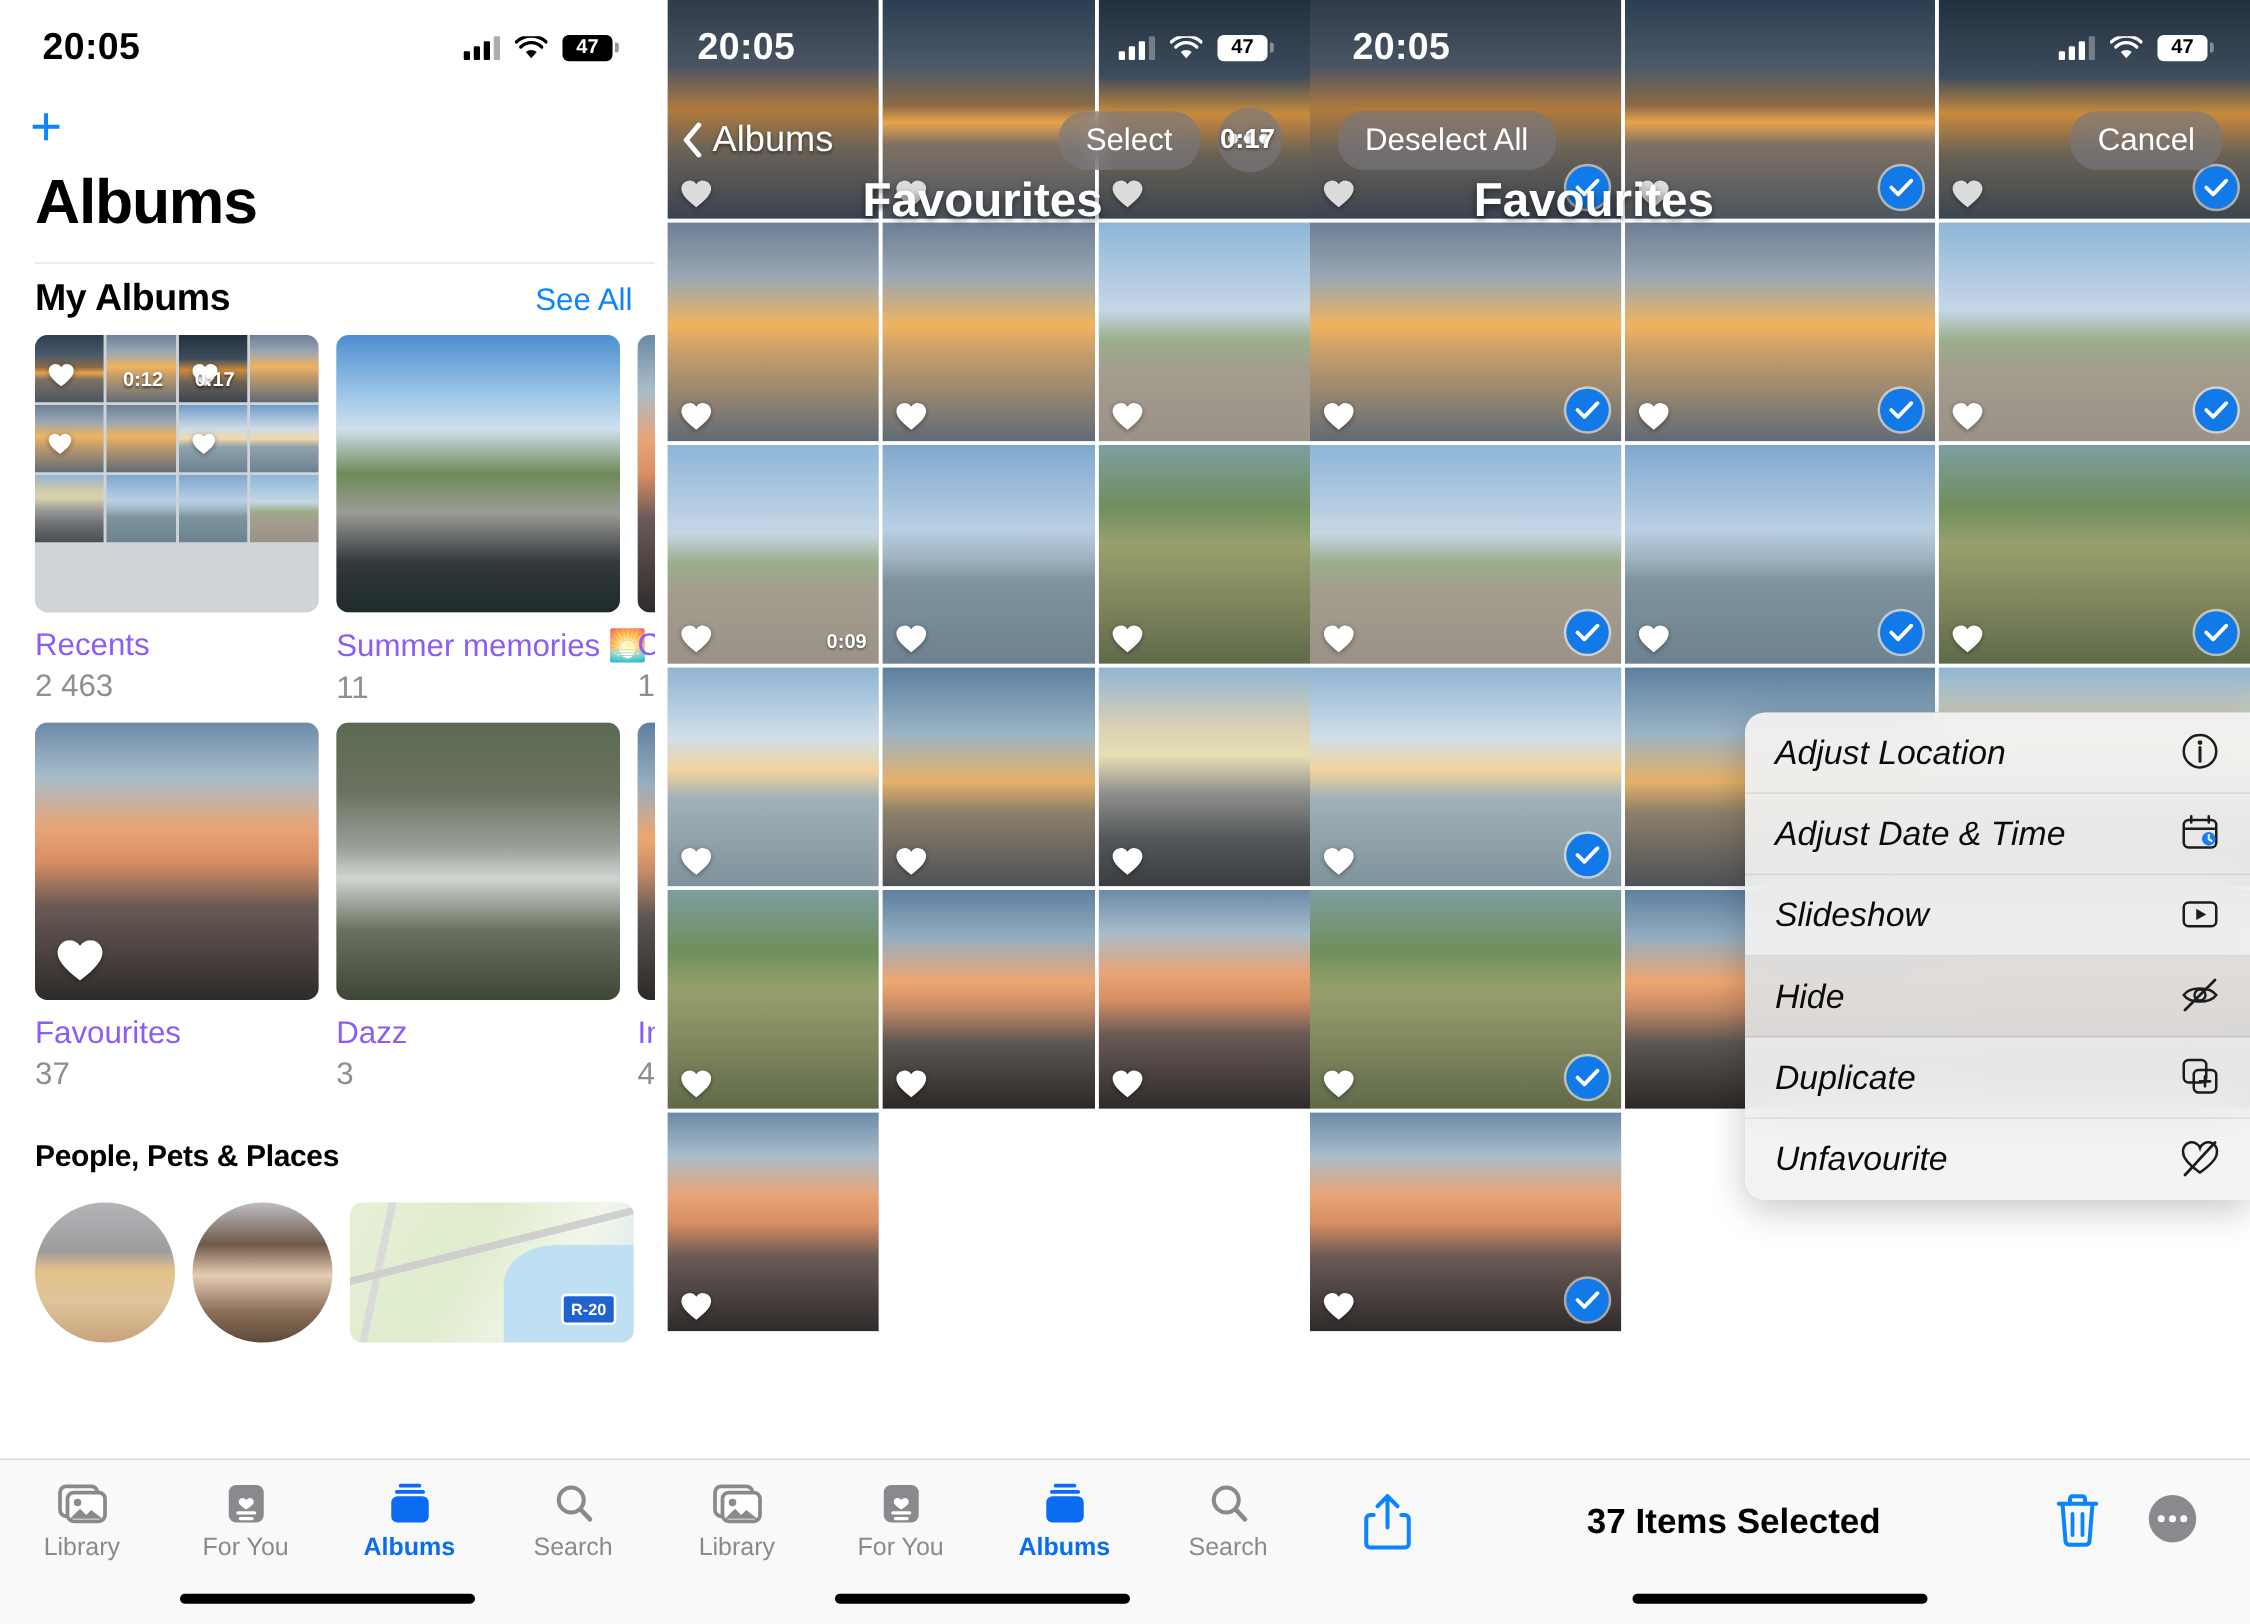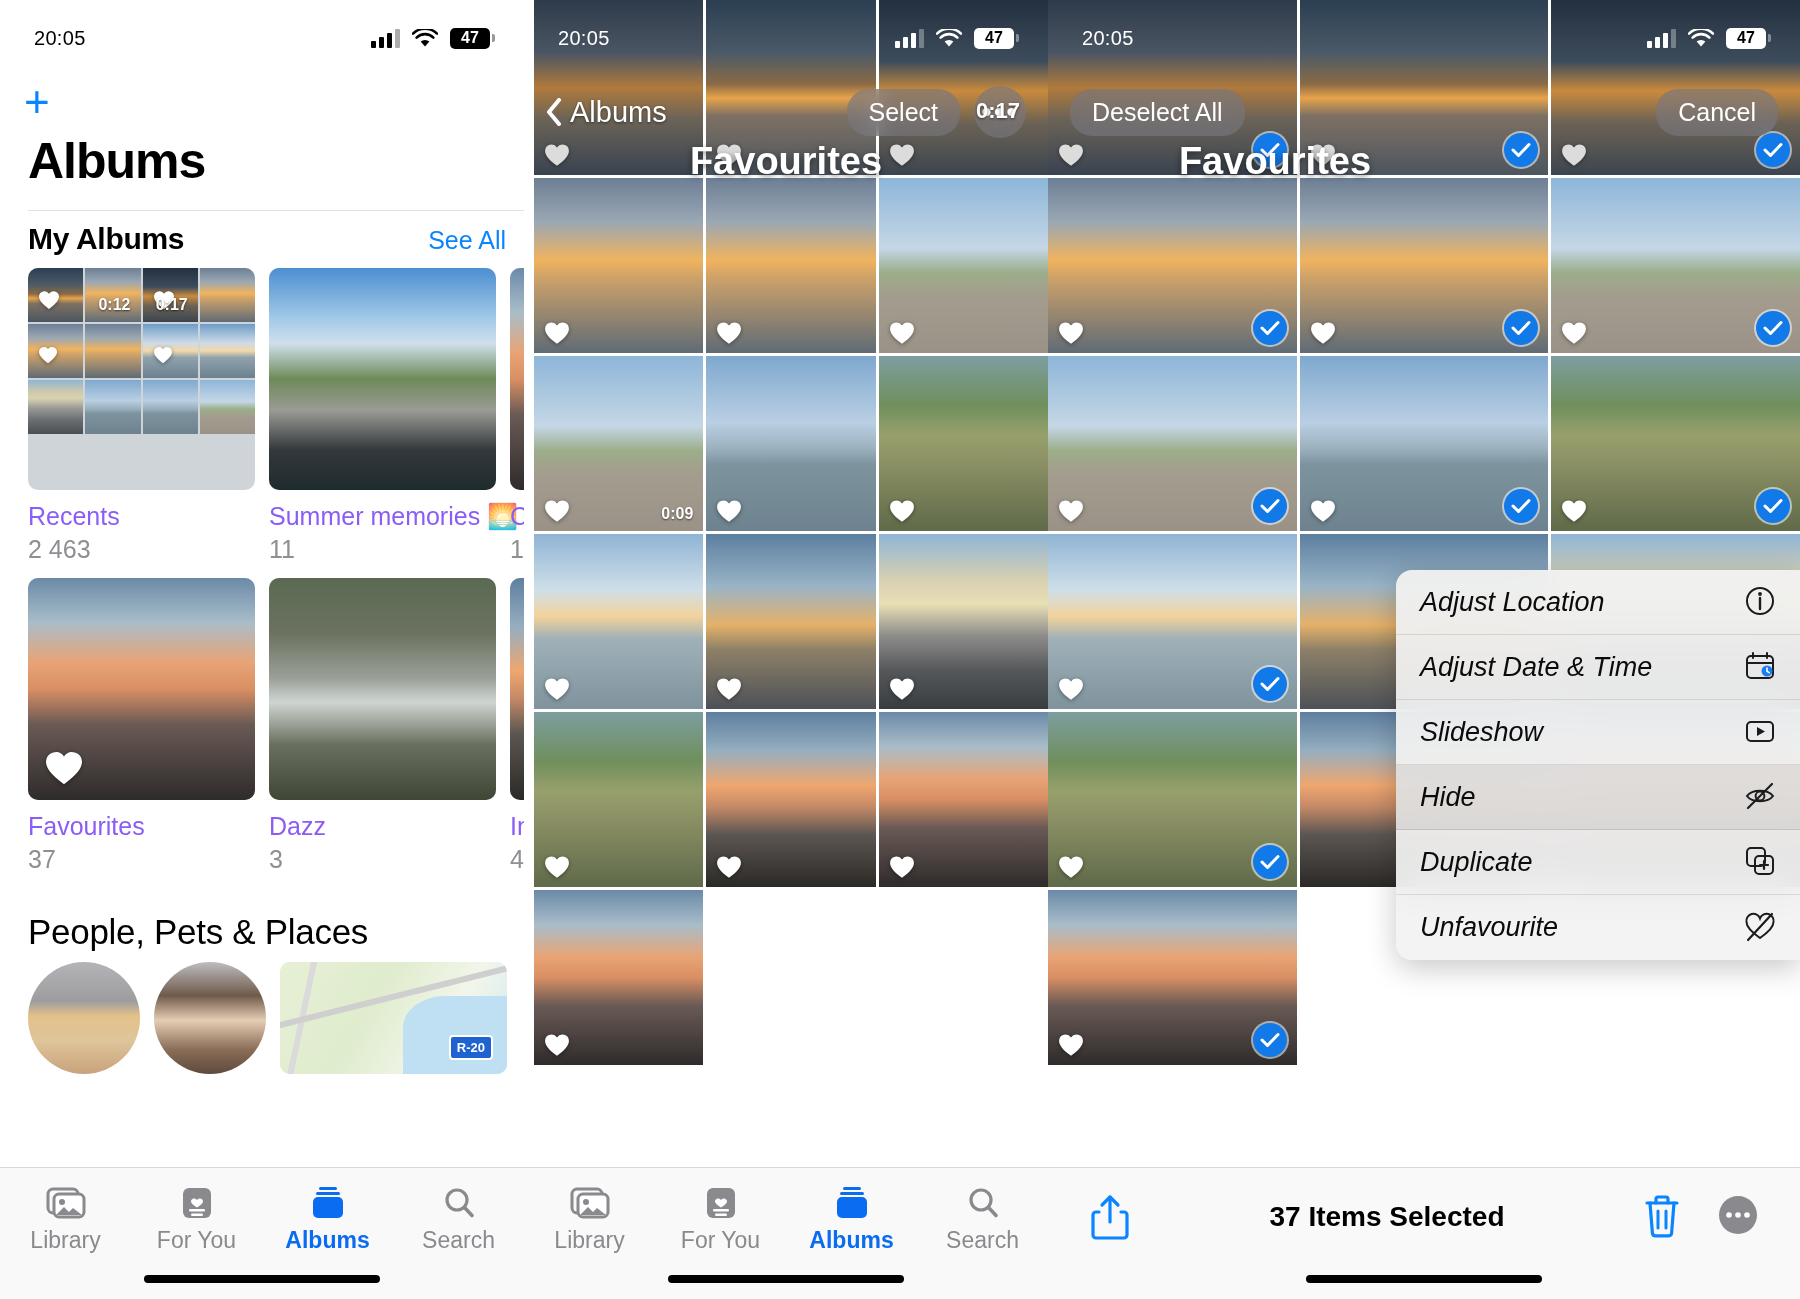--- a/index.html
+++ b/index.html
@@ -18,21 +18,21 @@
   .p3 { width: 752px; }
 
   
   .statusbar {
     position: absolute; top: 0; left: 0; right: 0; height: 76px;
     display: flex; align-items: center; justify-content: space-between;
     padding: 0 34px 0 34px; z-index: 40;
   }
   .statusbar.onwhite { color: #000; }
   .statusbar.onphoto { color: #fff; }
-  .sb-time { font-size: 20px; font-weight: normal; letter-spacing: .3px; }
+  .sb-time { font-size: 30px; font-weight: bold; letter-spacing: .3px; }
   .sb-right { display: flex; align-items: center; gap: 12px; }
 
   .sig { display: flex; align-items: flex-end; gap: 3px; height: 20px; }
   .sig i { display: block; width: 5px; background: currentColor; border-radius: 1px; }
   .sig i:nth-child(1) { height: 7px; }
   .sig i:nth-child(2) { height: 11px; }
   .sig i:nth-child(3) { height: 15px; }
   .sig i:nth-child(4) { height: 19px; opacity: .32; }
 
   .wifi { position: relative; width: 26px; height: 19px; }
@@ -105,21 +105,21 @@
       linear-gradient(#5e7fa0 0%, #95aec0 22%, #efa66f 42%, #c58a67 54%, #5c5652 70%, #2b2926 100%); }
   .pierdark { background:
       linear-gradient(#2e3b4a 0%, #4a5563 30%, #b07a3c 50%, #6b6357 68%, #394350 100%); }
 
   .heart { position: absolute; left: 10px; bottom: 8px; width: 26px; height: 24px; }
   .heart svg { display: block; filter: drop-shadow(0 1px 2px rgba(0,0,0,.4)); }
   .dur { position: absolute; right: 10px; bottom: 8px; color: #fff; font-size: 16px;
          font-weight: 600; text-shadow: 0 1px 2px rgba(0,0,0,.6); }
 
   .ppp-head { position: absolute; left: 28px; top: 912px; }
-  .ppp-head h2 { font-size: 35px; font-weight: normal; letter-spacing: -.3px; }
+  .ppp-head h2 { font-size: 24px; font-weight: bold; letter-spacing: -.3px; }
   .ppp-row { position: absolute; left: 28px; top: 962px; display: flex; gap: 14px; align-items: flex-start; }
   .avatar { width: 112px; height: 112px; border-radius: 50%; overflow: hidden; position: relative; background: #b9b9bd; }
   .face1 { background: linear-gradient(#b4b4b8 0%, #9d9d9f 35%, #e3c189 48%, #dfc59b 70%, #c8a27b 100%); }
   .face2 { background: linear-gradient(#bdbdc0 0%, #6f5a4a 30%, #e5cdb4 52%, #8a6e57 78%, #5e4a3c 100%); }
   .mapcard { width: 227px; height: 112px; border-radius: 10px; overflow: hidden; position: relative;
              background: #e9f0d8; }
   .mapcard .mg { position: absolute; inset: 0;
                  background: linear-gradient(120deg, #e7f0d6 0%, #dfeccd 40%, #f2f6ea 70%, #cfe6f2 100%); }
   .mapcard .road1 { position: absolute; left: -10%; top: 26%; width: 130%; height: 6px;
                     background: #cfcfcf; transform: rotate(-14deg); }
@@ -130,21 +130,21 @@
   .mapcard .shield { position: absolute; right: 14px; bottom: 14px; background: #1e63d0;
                      color: #fff; font-size: 13px; font-weight: bold; padding: 3px 6px;
                      border-radius: 4px; border: 2px solid #fff; }
 
   
   .tabbar { position: absolute; left: 0; right: 0; bottom: 0; height: 132px;
             background: rgba(249,249,249,.94); border-top: 1px solid #d8d8da;
             display: flex; align-items: flex-start; padding-top: 18px; z-index: 30; }
   .tab { flex: 1; display: flex; flex-direction: column; align-items: center; gap: 7px; }
   .tab .ti { width: 42px; height: 34px; position: relative; }
-  .tab .tl { font-size: 23px; color: #8a8a8e; text-align: right; }
+  .tab .tl { font-size: 20px; color: #8a8a8e; text-align: right; }
   .tab.active .tl { color: #0a6cf1; font-weight: 600; }
   .homebar { position: absolute; bottom: 16px; left: 50%; transform: translateX(-50%);
              width: 236px; height: 8px; border-radius: 4px; background: #000; z-index: 31; }
 
   
   .pgrid { position: absolute; inset: 0; display: grid; grid-auto-rows: 175px; gap: 3px; }
   .p2 .pgrid { grid-template-columns: repeat(3, 1fr); margin-left: 10px; }
   .p3 .pgrid { grid-template-columns: repeat(3, 1fr); }
   .cell { position: relative; overflow: hidden; background: #d0d4d8; }
 

